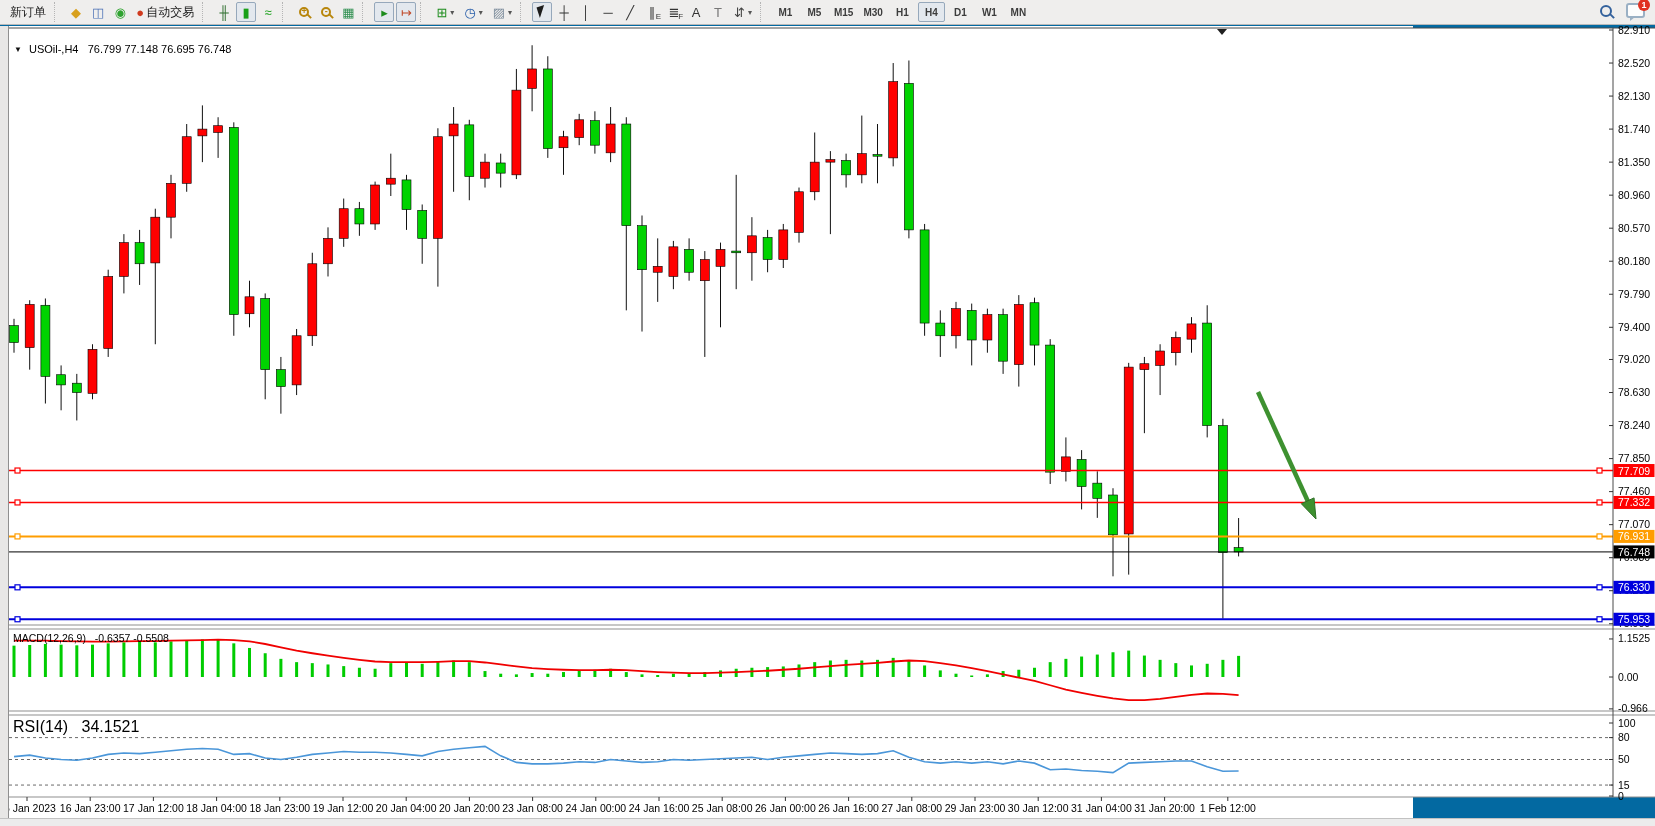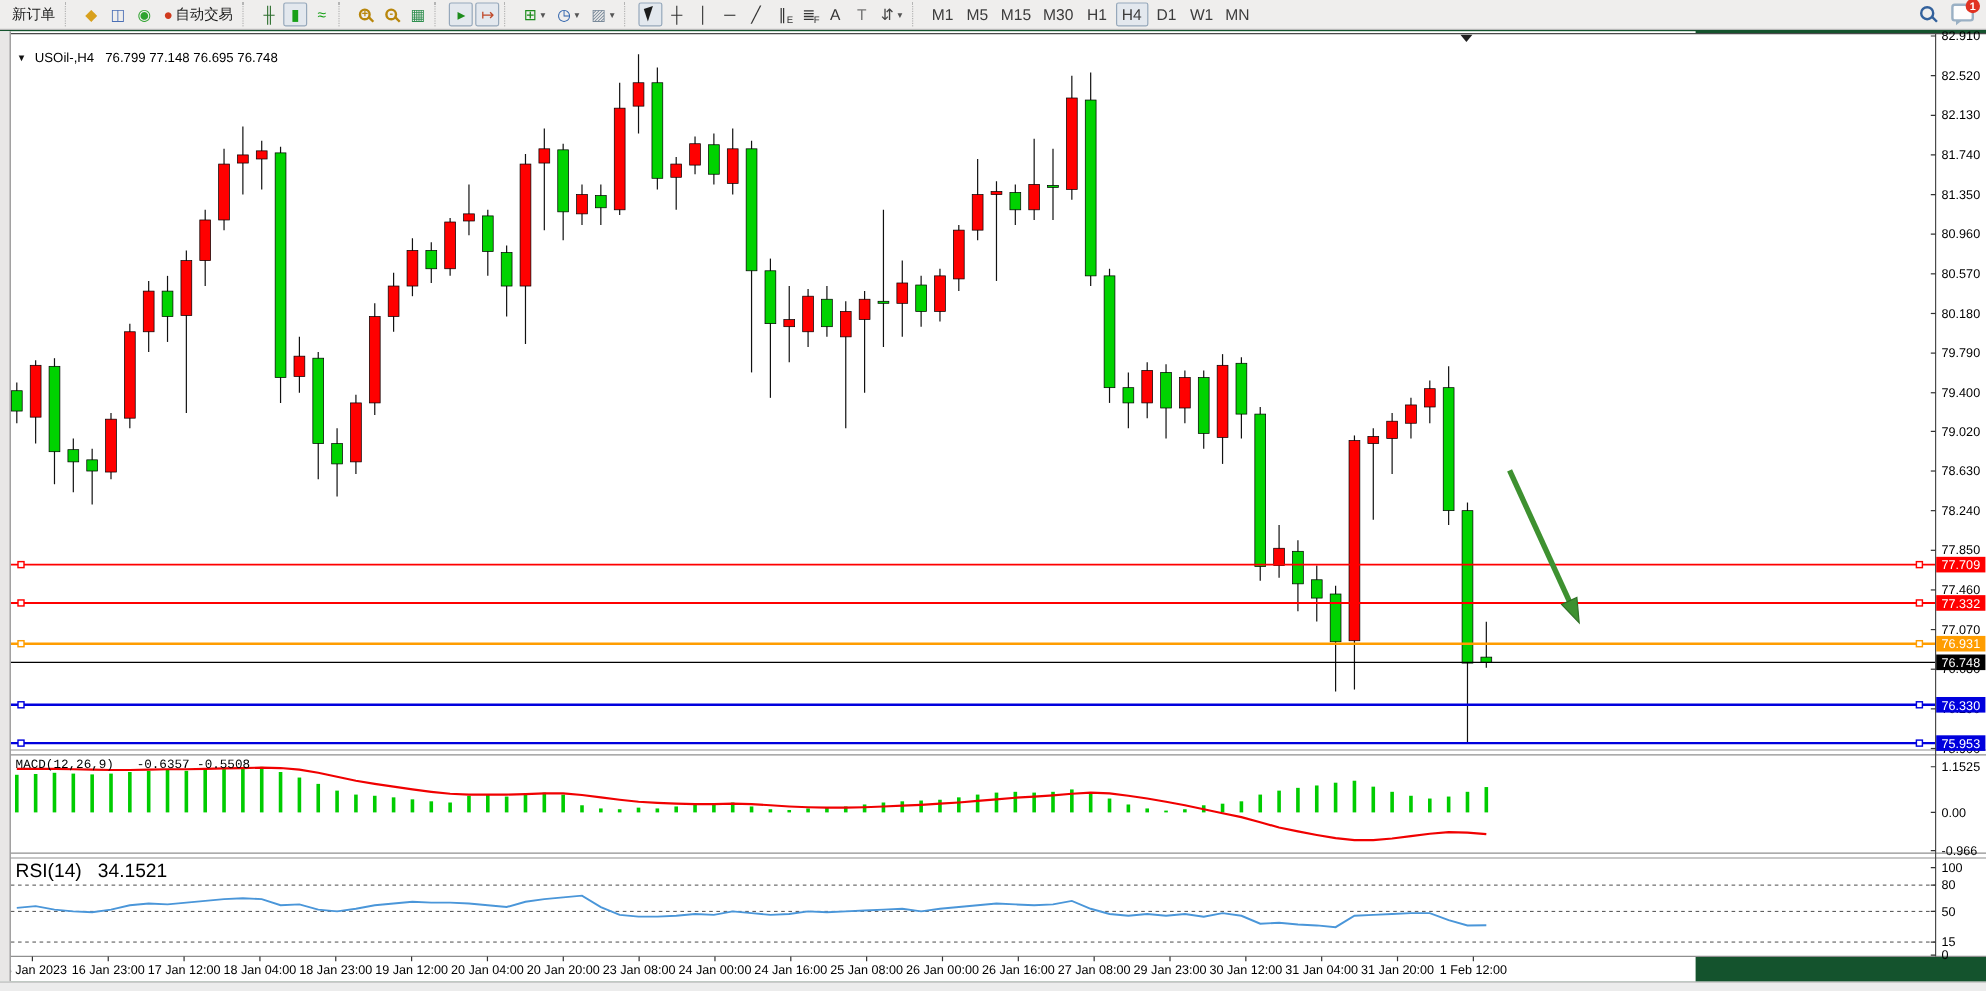--- a/index.html
+++ b/index.html
@@ -1,28 +1,28 @@
 <!DOCTYPE html>
 <html><head>
 <meta charset="utf-8">
 <style>
   html,body{margin:0;padding:0;background:#d6d3ce;font-family:"Liberation Sans",sans-serif;}
-  #app{position:relative;width:1655px;height:826px;background:#14532d;overflow:hidden;}
+  #app{position:relative;width:1655px;height:826px;background:#0369a1;overflow:hidden;}
 
   
   #toolbar{position:absolute;left:0;top:0;width:1655px;height:25px;background:#efeeed;
            border-bottom:1px solid #b9b9b9;display:flex;align-items:center;padding-left:4px;box-sizing:border-box;}
   .tbtn{height:20px;min-width:20px;display:flex;align-items:center;justify-content:center;
         margin:0 1px;padding:0 3px;border:1px solid transparent;border-radius:2px;color:#222;
         font-size:12px;cursor:default;position:relative;box-sizing:border-box;}
   .tbtn.active{border:1px solid #96a8bb;background:#e3e8ee;}
   .tbtn .dd{font-size:8px;color:#555;margin-left:3px;}
   .tb-sep{width:7px;height:20px;margin:0 3px;border-left:1px dotted #b5b5b5;}
   .tb-label{font-size:12px;color:#1a1a1a;margin-left:2px;}
-  .tf{font-size:13px;font-weight:normal;color:#3c3c3c;min-width:27px;}
+  .tf{font-size:10px;font-weight:bold;color:#3c3c3c;min-width:27px;}
   .glyph{font-size:13px;line-height:13px;}
   .sub{font-size:8px;color:#333;position:absolute;right:0px;bottom:0px;}
   
   .mag{position:relative;width:10px;height:10px;border:2px solid #b8860b;border-radius:50%;box-sizing:border-box;}
   .mag::after{content:"";position:absolute;width:6px;height:2px;background:#b8860b;right:-5px;bottom:-2px;transform:rotate(45deg);}
   .mag.blue{border-color:#33619c;}
   .mag.blue::after{background:#33619c;}
   .magsign{position:absolute;left:50%;top:50%;transform:translate(-50%,-54%);font-size:9px;font-weight:bold;color:#b8860b;line-height:9px;}
   
   .cur{width:0;height:0;border-top:11px solid #1c1c1c;border-right:8px solid transparent;transform:rotate(-18deg);margin-top:-2px;}
@@ -32,21 +32,21 @@
   .badge{position:absolute;top:-6px;right:-7px;width:12px;height:12px;border-radius:50%;background:#e03222;
          color:#fff;font-size:9px;font-weight:bold;display:flex;align-items:center;justify-content:center;}
   #tb-right{position:absolute;right:10px;top:3px;display:flex;gap:14px;align-items:center;}
 
   
   #chartwin{position:absolute;left:0;top:26px;width:1413px;height:792px;background:#fff;}
   #chart-svg{position:absolute;left:0;top:0;}
   .ov{position:absolute;font-size:11px;color:#000;white-space:nowrap;z-index:5;}
   #chart-title{left:14px;top:5px;margin-top:12px;}
   #chart-title .tri{font-size:8px;color:#111;margin-right:4px;vertical-align:1px;}
-  #macd-label{left:13px;top:606px;font-size:10.5px;font-family:Liberation Mono, monospace;}
+  #macd-label{left:13px;top:606px;font-size:10.5px;}
   #rsi-label{left:13px;top:692px;font-size:16px;}
   #statusbar{position:absolute;left:0;top:818px;width:1655px;height:8px;background:#ececec;border-top:1px solid #c2c2c2;}
   
   #leftframe{position:absolute;left:0;top:26px;width:8px;height:792px;background:#e8e7e6;border-right:1px solid #8f8f8f;}
 </style>
 </head>
 <body>
 
 <div id="app">
   <div id="toolbar">

